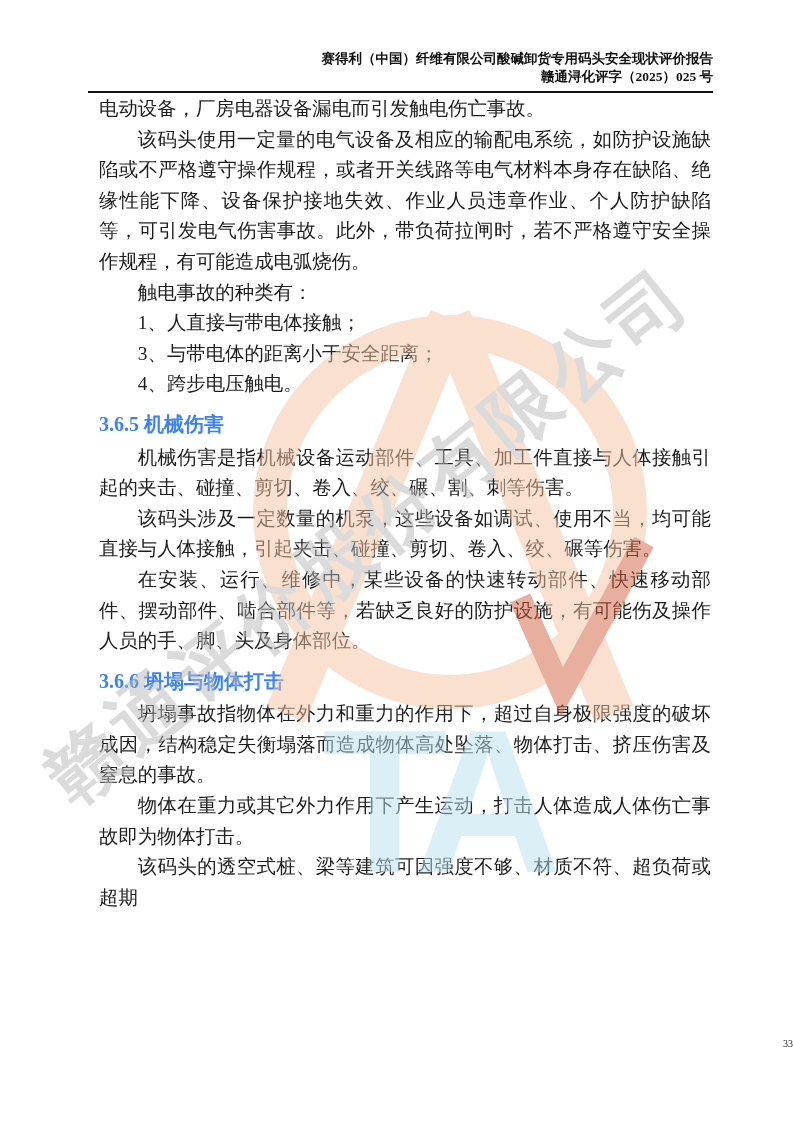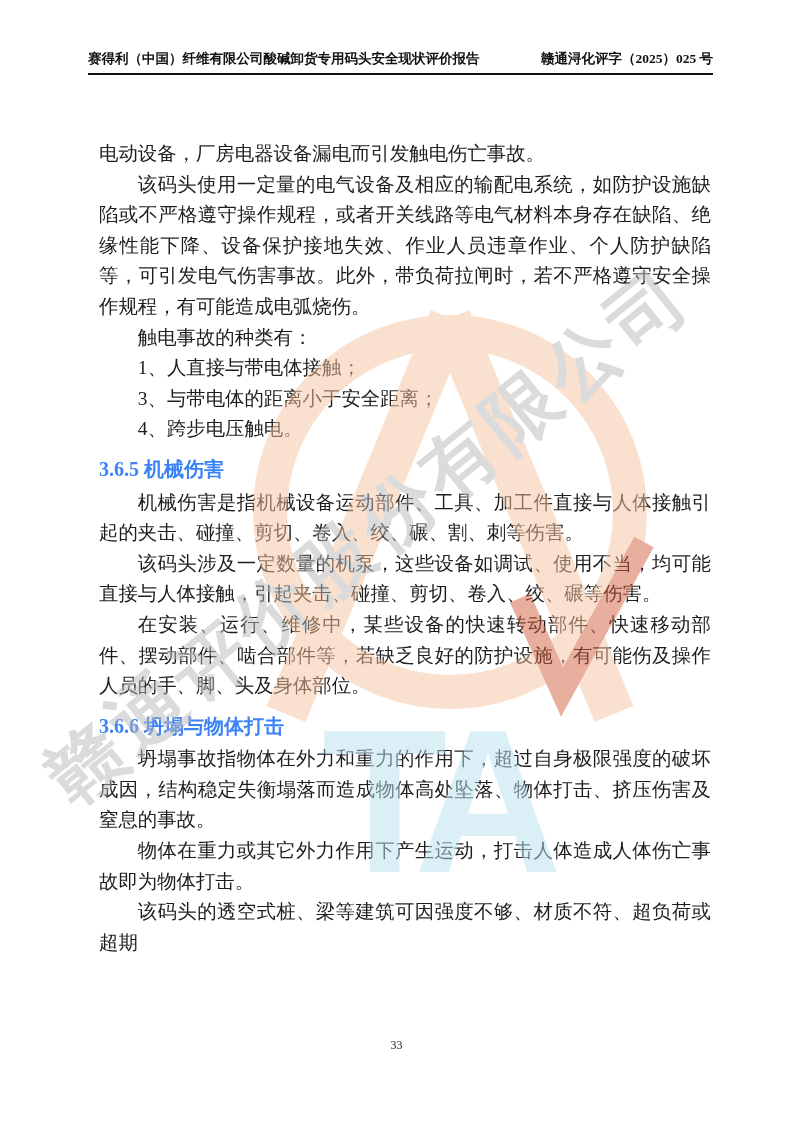--- a/index.html
+++ b/index.html
@@ -14,45 +14,45 @@
     color:#1d1d1d;
   }
   
   .header {
     position:absolute; left:88px; right:80px; top:50px;
     display:flex; justify-content:space-between; align-items:flex-end;
     border-bottom:2px solid #111;
     padding-bottom:5px;
     font-weight:bold; font-size:13.5px; color:#111;
     white-space:nowrap;
+    flex-direction:column;
   }
   .header .left { letter-spacing:0px; }
   .header .right { margin-left:20px; }
   
   .doc-body {
     position:absolute; left:99px; top:94px; width:612px;
     font-size:19.4px; line-height:30.6px;
     text-align:justify;
     z-index:1;
-    margin-top:45px;
   }
   .block { margin:0; }
   .paragraph { text-indent:2em; }
   .paragraph-continuation { text-indent:0; }
   .list-item { text-indent:2em; }
   .heading {
     font-size:20px; font-weight:bold; text-indent:0;
     margin-top:9px; margin-bottom:3px; text-align:left;
     font-family:"Liberation Serif","DejaVu Serif",serif;
     color:#3b82f6;
   }
   
   .page-number {
     position:absolute; left:0; right:0; top:1038px;
-    text-align:center; font-size:12px; color:#222;
+    text-align:right; font-size:10px; color:#222;
     z-index:1;
   }
   
   .watermark-layer {
     position:absolute; inset:0;
     z-index:2; pointer-events:none;
     opacity:0.5;
   }
   .watermark-company-text {
     position:absolute; left:58px; top:738px;

